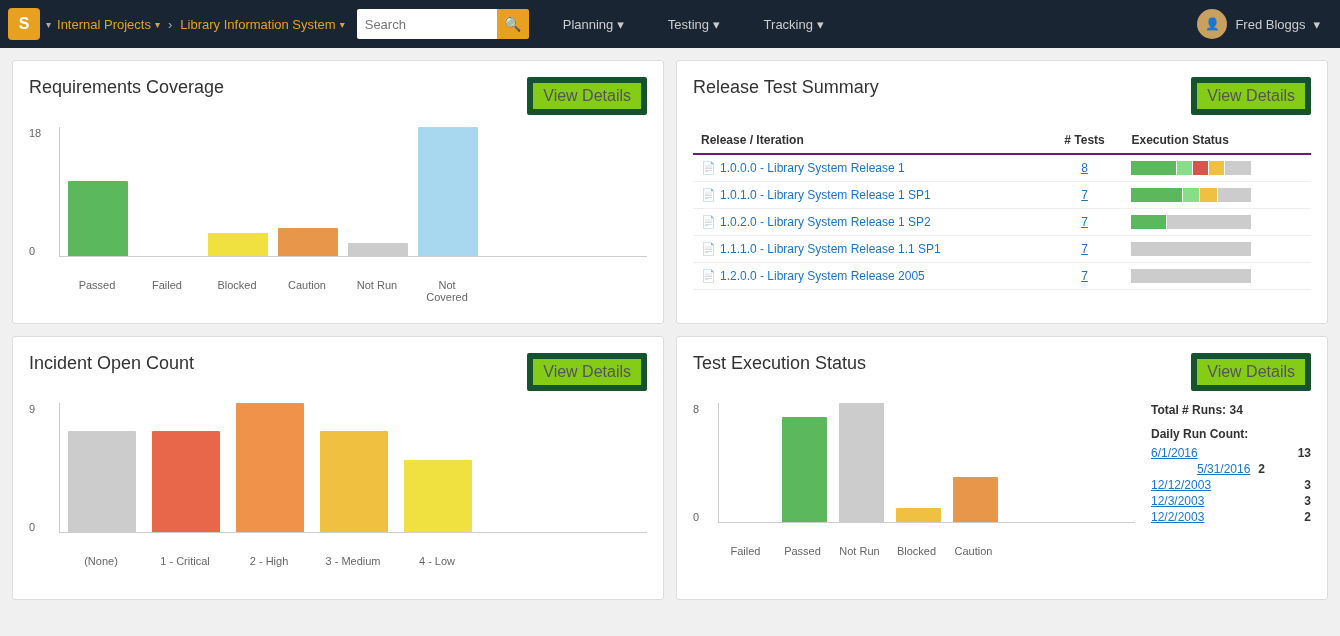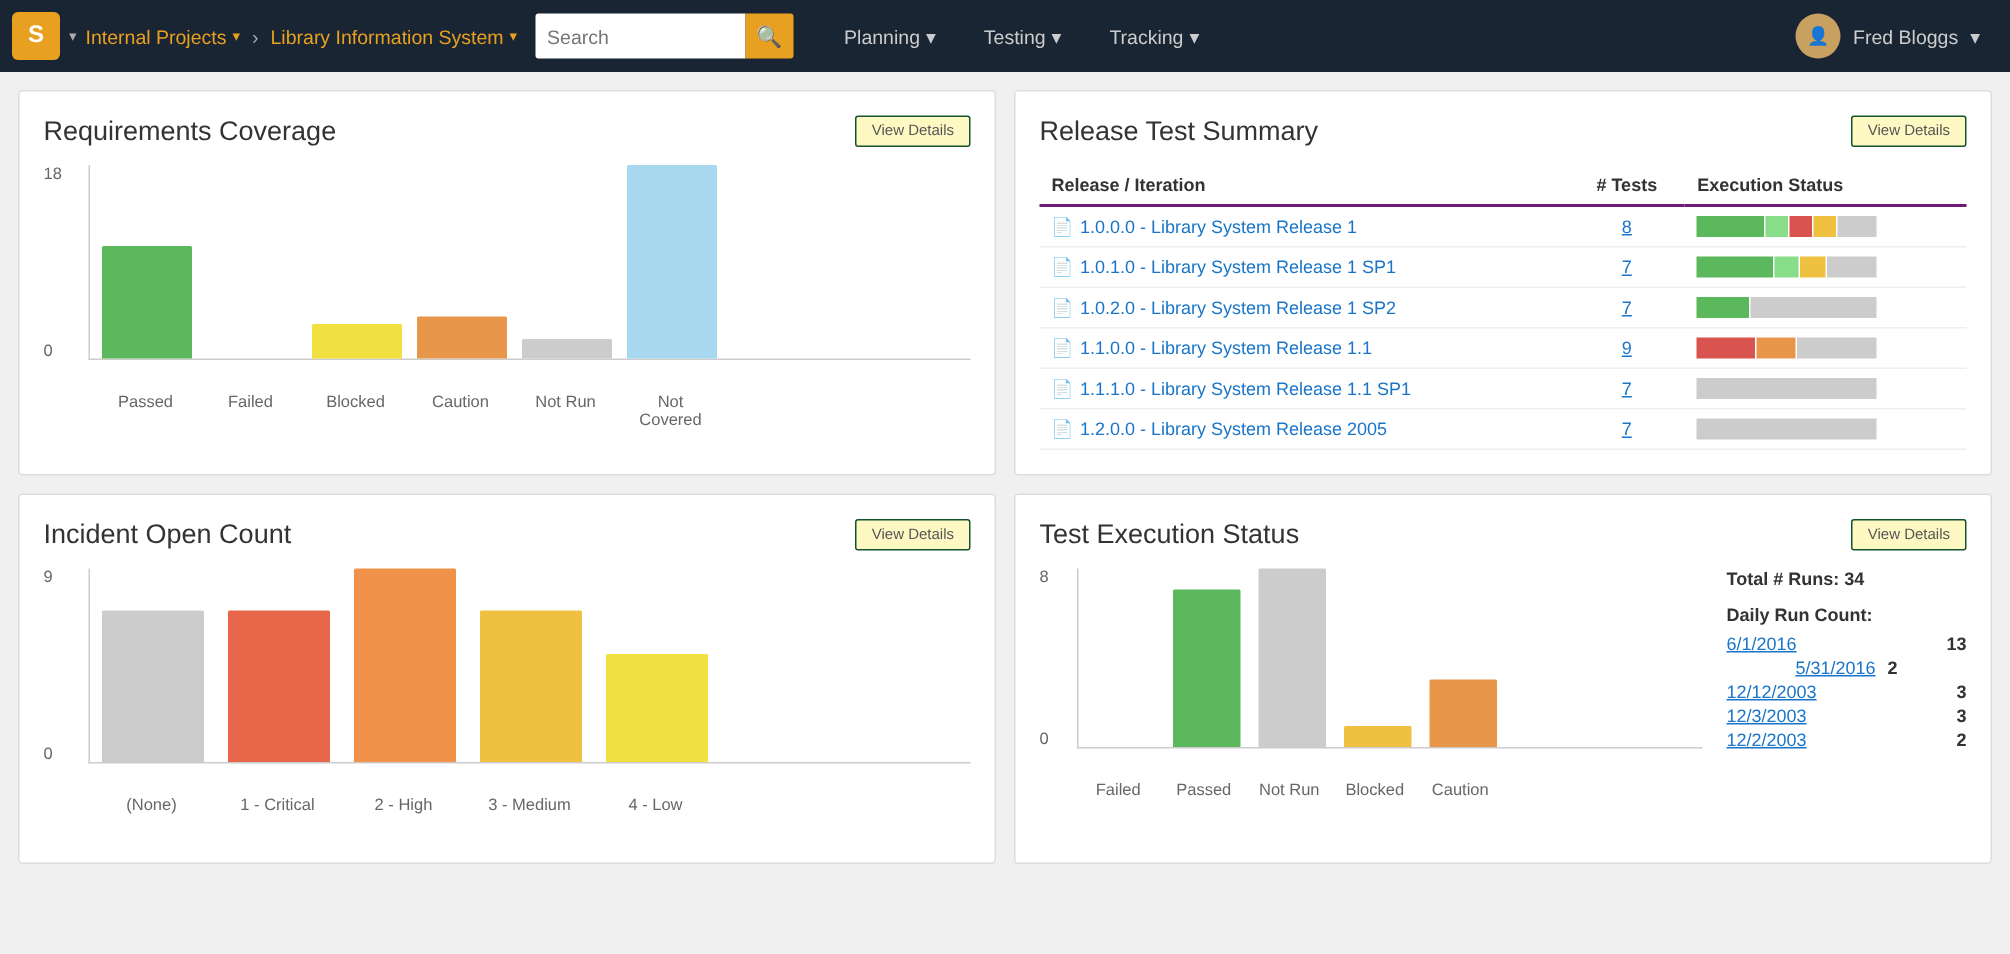--- a/index.html
+++ b/index.html
@@ -43,21 +43,21 @@
     }
     .nav-search button {
       height: 30px; width: 32px;
       background: #e8a020; border: none;
       color: white; cursor: pointer;
       border-radius: 0 2px 2px 0;
       font-size: 14px;
     }
     .nav-links {
       display: flex; align-items: center;
-      margin-left: 16px; gap: 4px;
+      margin-left: 16px; gap: 16px;
     }
     .nav-link {
       color: #ccc;
       padding: 0 14px;
       height: 48px;
       display: flex; align-items: center; gap: 4px;
       cursor: pointer;
       font-size: 13px;
     }
     .nav-user {
@@ -94,24 +94,24 @@
       justify-content: space-between;
       align-items: flex-start;
       margin-bottom: 12px;
     }
     .panel-title {
       font-size: 18px;
       font-weight: normal;
       color: #333;
     }
     .view-details-btn {
-      border: 1px solid #14532d;
-      background: #fef9c3;
+      border: 6px solid #14532d;
+      background: #84cc16;
       padding: 4px 10px;
-      font-size: 10px;
+      font-size: 16px;
       cursor: pointer;
       border-radius: 2px;
       color: #555;
     }
 
     
     .bar-chart {
       position: relative;
       height: 180px;
       padding-bottom: 30px;
@@ -295,31 +295,20 @@
             <td><span style="color:#5b8dd9; margin-right:4px;">📄</span><a class="release-link" href="#">1.0.2.0 - Library System Release 1 SP2</a></td>
             <td style="text-align: center;"><span class="tests-count">7</span></td>
             <td>
               <div style="display: flex; height: 14px; width: 120px; gap: 1px;">
                 <div style="background: rgb(92, 184, 92); width: 29%; height: 100%;"></div>
                 <div style="background: rgb(204, 204, 204); width: 71%; height: 100%;"></div>
               </div>
             </td>
           </tr>
           <tr>
-            <td><span style="color:#5b8dd9; margin-right:4px;">📄</span><a class="release-link" href="#">1.1.0.0 - Library System Release 1.1</a></td>
-            <td style="text-align: center;"><span class="tests-count">9</span></td>
-            <td>
-              <div style="display: flex; height: 14px; width: 120px; gap: 1px;">
-                <div style="background: rgb(217, 83, 79); width: 33%; height: 100%;"></div>
-                <div style="background: rgb(232, 151, 74); width: 22%; height: 100%;"></div>
-                <div style="background: rgb(204, 204, 204); width: 45%; height: 100%;"></div>
-              </div>
-            </td>
-          </tr>
-          <tr>
             <td><span style="color:#5b8dd9; margin-right:4px;">📄</span><a class="release-link" href="#">1.1.1.0 - Library System Release 1.1 SP1</a></td>
             <td style="text-align: center;"><span class="tests-count">7</span></td>
             <td>
               <div style="display: flex; height: 14px; width: 120px; gap: 1px;">
                 <div style="background: rgb(204, 204, 204); width: 100%; height: 100%;"></div>
               </div>
             </td>
           </tr>
           <tr>
             <td><span style="color:#5b8dd9; margin-right:4px;">📄</span><a class="release-link" href="#">1.2.0.0 - Library System Release 2005</a></td>

